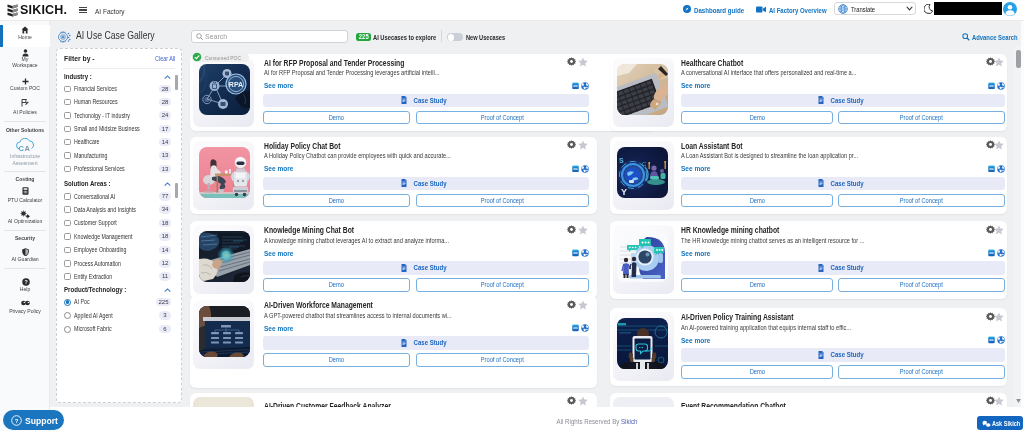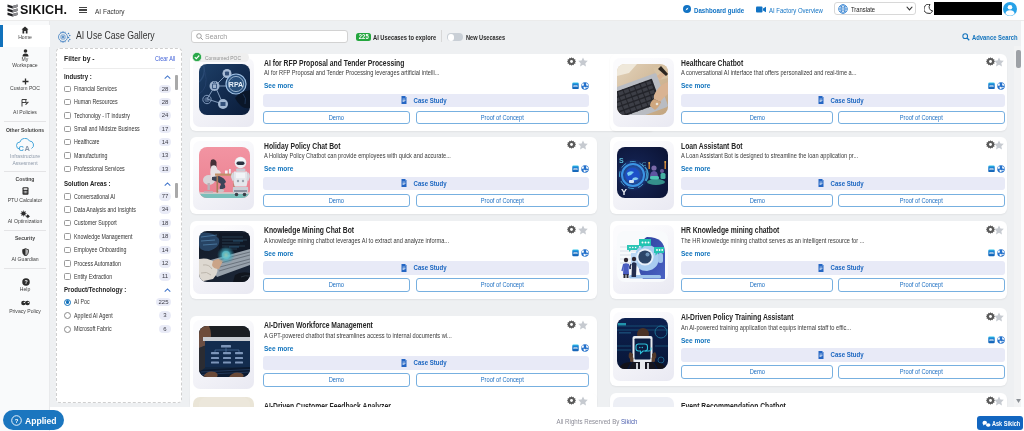--- a/index.html
+++ b/index.html
@@ -64,21 +64,21 @@
   <svg class="abs" style="left:683px; top:5px;" width="8" height="8" viewBox="0 0 16 16">
     <circle cx="8" cy="8" r="8" fill="#1173c4"></circle>
     <path d="M11 5 L9 9 L5 11 L7 7 Z" fill="#fff"></path>
   </svg>
   <div class="abs" style="left:694px; top:5.5px; font-size:7.4px; font-weight:bold; color:#1173c4;"><span class="tx" style="transform:scaleX(0.83);">Dashboard guide</span></div>
 
   <svg class="abs" style="left:756px; top:5.5px;" width="10" height="7" viewBox="0 0 20 14">
     <rect x="0" y="1" width="13" height="12" rx="2" fill="#1173c4"></rect>
     <path d="M14 5 L20 1.5 L20 12.5 L14 9 Z" fill="#1173c4"></path>
   </svg>
-  <div class="abs" style="left:769px; top:5.5px; font-size:7.4px; font-weight:normal; color:#1173c4;"><span class="tx" style="transform:scaleX(0.81);">AI Factory Overview</span></div>
+  <div class="abs" style="left:769px; top:5.5px; font-size:7.4px; font-weight:bold; color:#1173c4;"><span class="tx" style="transform:scaleX(0.81);">AI Factory Overview</span></div>
 
   <div class="abs" style="left:834px; top:2px; width:82px; height:13px; background:#fff; border:1px solid #d8d8d8; border-radius:3px;"></div>
   <svg class="abs" style="left:838px; top:3.5px;" width="10" height="10" viewBox="0 0 20 20">
     <circle cx="10" cy="10" r="8.6" fill="none" stroke="#2f7fd0" stroke-width="1.7"></circle>
     <ellipse cx="10" cy="10" rx="4" ry="8.6" fill="none" stroke="#2f7fd0" stroke-width="1.7"></ellipse>
     <line x1="1.4" y1="10" x2="18.6" y2="10" stroke="#2f7fd0" stroke-width="1.7"></line>
     <path d="M3 5.2 Q10 8 17 5.2 M3 14.8 Q10 12 17 14.8" fill="none" stroke="#2f7fd0" stroke-width="1.5"></path>
   </svg>
   <div class="abs" style="left:851px; top:4.5px; font-size:7.3px; color:#222;"><span class="tx">Translate</span></div>
   <svg class="abs" style="left:906px; top:6px;" width="7" height="5" viewBox="0 0 10 7">
@@ -183,21 +183,21 @@
       <circle cx="14.6" cy="4.8" r="1.4" fill="#fff"></circle>
     </svg>
   <div class="sitem" style="top:286.5px;">Privacy Policy</div>
 </div>
 
 <div class="abs" style="left:3px; top:410px; width:61px; height:20px; background:#1b76bf; border-radius:10px; z-index:40;">
   <svg class="abs" style="left:8px; top:4.5px;" width="11" height="11" viewBox="0 0 22 22">
       <circle cx="11" cy="11" r="9.6" fill="none" stroke="#fff" stroke-width="1.8"></circle>
       <text x="11" y="15.4" font-size="12" font-weight="bold" fill="#fff" text-anchor="middle" font-family="Liberation Sans, sans-serif">?</text>
     </svg>
-  <div class="abs" style="left:22px; top:5.5px; font-size:8.6px; font-weight:bold; color:#fff;">Applied</div>
+  <div class="abs" style="left:22px; top:5.5px; font-size:8.6px; font-weight:bold; color:#fff;">Support</div>
 </div>
 <div id="gallery-head">
   <svg class="abs" style="left:57px; top:29.5px;" width="14" height="14" viewBox="0 0 28 28">
     <g stroke="#3f7fc1" stroke-width="1.6" fill="none">
       <circle cx="12" cy="14" r="9"></circle>
       <rect x="8" y="10" width="8" height="8" rx="1.5"></rect>
       <rect x="10.2" y="12.2" width="3.6" height="3.6" fill="#3f7fc1" stroke="none"></rect>
       <path d="M12 5 V2 M8 6 V3.5 M16 6 V3.5 M12 23 V26 M8 22 V24.5 M16 22 V24.5"></path>
     </g>
     <g fill="#3f7fc1">
@@ -815,21 +815,21 @@
     <div class="cstudy" style="left:71px; width:323.5px;"><svg style="width:6px; height:8px; vertical-align:-1.5px; margin-right:3px;" viewBox="0 0 12 16">
           <path d="M1 0 H8 L11 3 V16 H1 Z" fill="#2566c4"></path>
           <path d="M8 0 L11 3 H8 Z" fill="#7ba3dd"></path>
           <rect x="3" y="5.5" width="6" height="1.2" fill="#fff"></rect>
           <rect x="3" y="8" width="6" height="1.2" fill="#fff"></rect>
           <rect x="3" y="10.5" width="4" height="1.2" fill="#fff"></rect>
         </svg><span class="txc" style="vertical-align:top;">Case Study</span></div>
     <div class="cbtn" style="left:71px; width:152px;"><span class="txc">Demo</span></div>
     <div class="cbtn" style="left:228px; width:166.5px;"><span class="txc">Proof of Concept</span></div>
     </div>
-  <div class="card" style="left:190px; top:316px; width:407px; height:92px;">
+  <div class="card" style="left:190px; top:296px; width:407px; height:92px;">
     <div class="cwrap"></div>
       <div class="cimg" style="left:9px;"><svg width="51" height="51" viewBox="0 0 51 51">
           <rect width="51" height="51" fill="#122742"></rect>
 <rect x="0" y="0" width="51" height="12" fill="#1a1d22"></rect>
 <path d="M0 0 L10 0 Q14 8 10 18 L0 22 Z" fill="#8a5c44" opacity="0.75"></path>
 <rect x="4" y="11" width="47" height="4" fill="#c8ccd2"></rect>
 <rect x="6" y="15" width="45" height="26" fill="#132c4e"></rect>
 <g fill="#8fa8cc" opacity="0.85">
             <rect x="22" y="19" width="10" height="2.6" rx="0.6"></rect>
             <rect x="12" y="26" width="8" height="2.2" rx="0.6"></rect>

